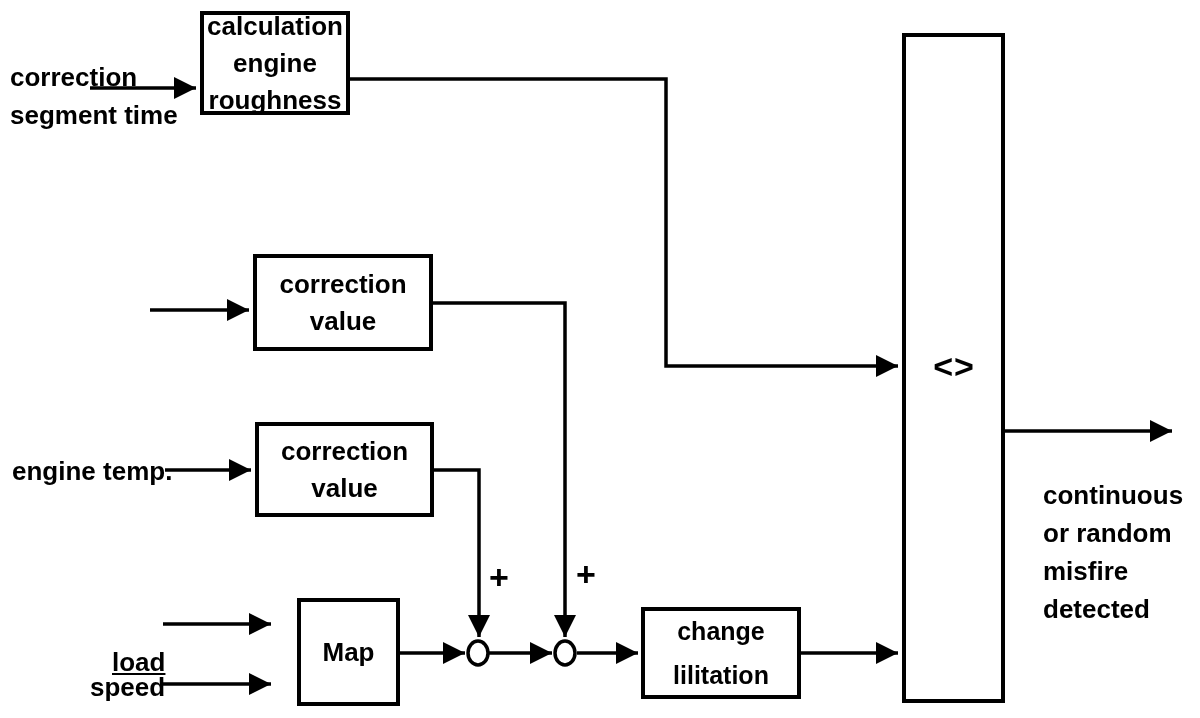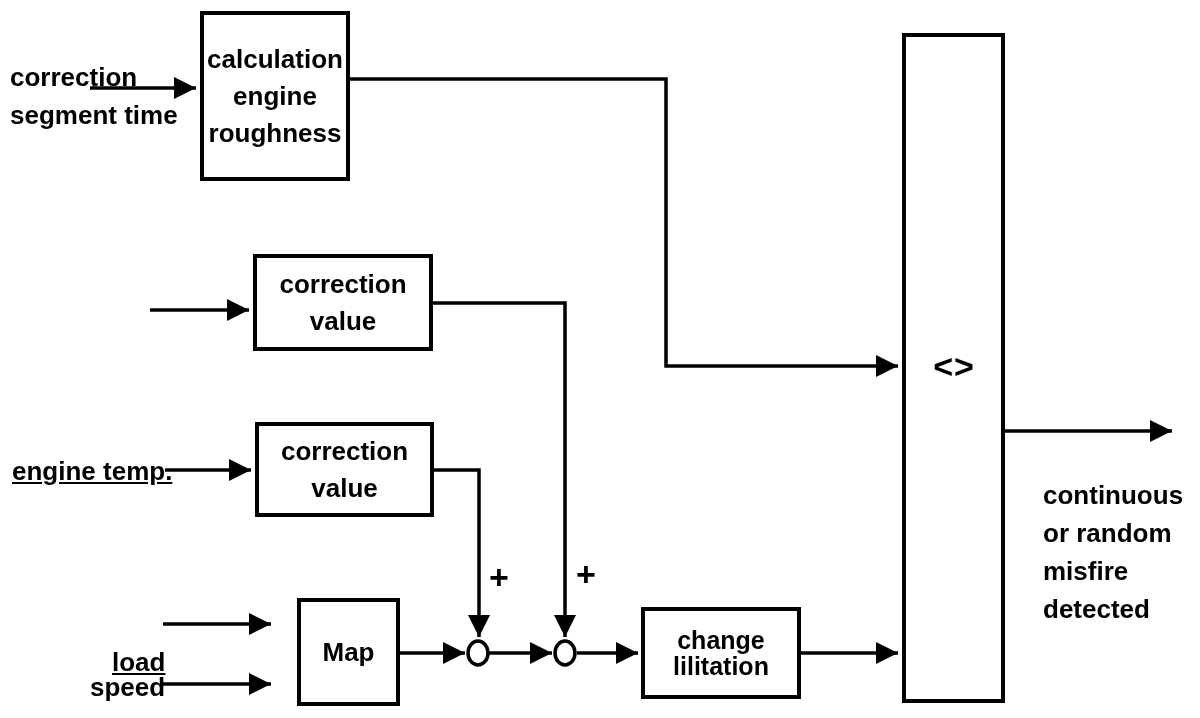--- a/index.html
+++ b/index.html
@@ -53,33 +53,33 @@
     <path d="M577,653 L638,653" stroke="#000000" stroke-width="3.5" fill="none" marker-end="url(#ah)"></path>
     <path d="M800,653 L898,653" stroke="#000000" stroke-width="3.5" fill="none" marker-end="url(#ah)"></path>
     <path d="M1005,431 L1172,431" stroke="#000000" stroke-width="3.5" fill="none" marker-end="url(#ah)"></path>
 
     <ellipse cx="478" cy="653" rx="10" ry="12" fill="#ffffff" stroke="#000000" stroke-width="3.5"></ellipse>
     <ellipse cx="565" cy="653" rx="10" ry="12" fill="#ffffff" stroke="#000000" stroke-width="3.5"></ellipse>
   </svg>
 
   <div class="lbl" style="left:10px;top:58px;">correction
 segment time</div>
-  <div class="lbl" style="left:12px;top:452px;text-decoration:underline;">engine temp.</div>
+  <div class="lbl" style="left:12px;top:452px;">engine temp.</div>
   <div class="lbl" style="left:112px;top:643px;text-decoration:underline;">load</div>
   <div class="lbl" style="left:90px;top:668px;">speed</div>
 
-  <div class="box" style="left:200px;top:11px;width:150px;height:170px;">calculation
+  <div class="box" style="left:200px;top:11px;width:150px;height:104px;">calculation
 engine
 roughness</div>
   <div class="box" style="left:253px;top:254px;width:180px;height:97px;">correction
 value</div>
   <div class="box" style="left:255px;top:422px;width:179px;height:95px;">correction
 value</div>
   <div class="box" style="left:297px;top:598px;width:103px;height:108px;">Map</div>
-  <div class="box" style="left:641px;top:607px;width:160px;height:92px;font-size:25px;line-height:26px;">change
+  <div class="box" style="left:641px;top:607px;width:160px;height:92px;font-size:25px;line-height:44px;">change
 lilitation</div>
   <div class="box" style="left:902px;top:33px;width:103px;height:670px;"></div>
   <span class="cmp" style="left:954px;top:366px;">&lt;&gt;</span>
 
   <span class="op" style="left:499px;top:577px;">+</span>
   <span class="op" style="left:586px;top:574px;">+</span>
 
   <div class="lbl" style="left:1043px;top:460px;margin-top:16px;">continuous
 or random
 misfire

